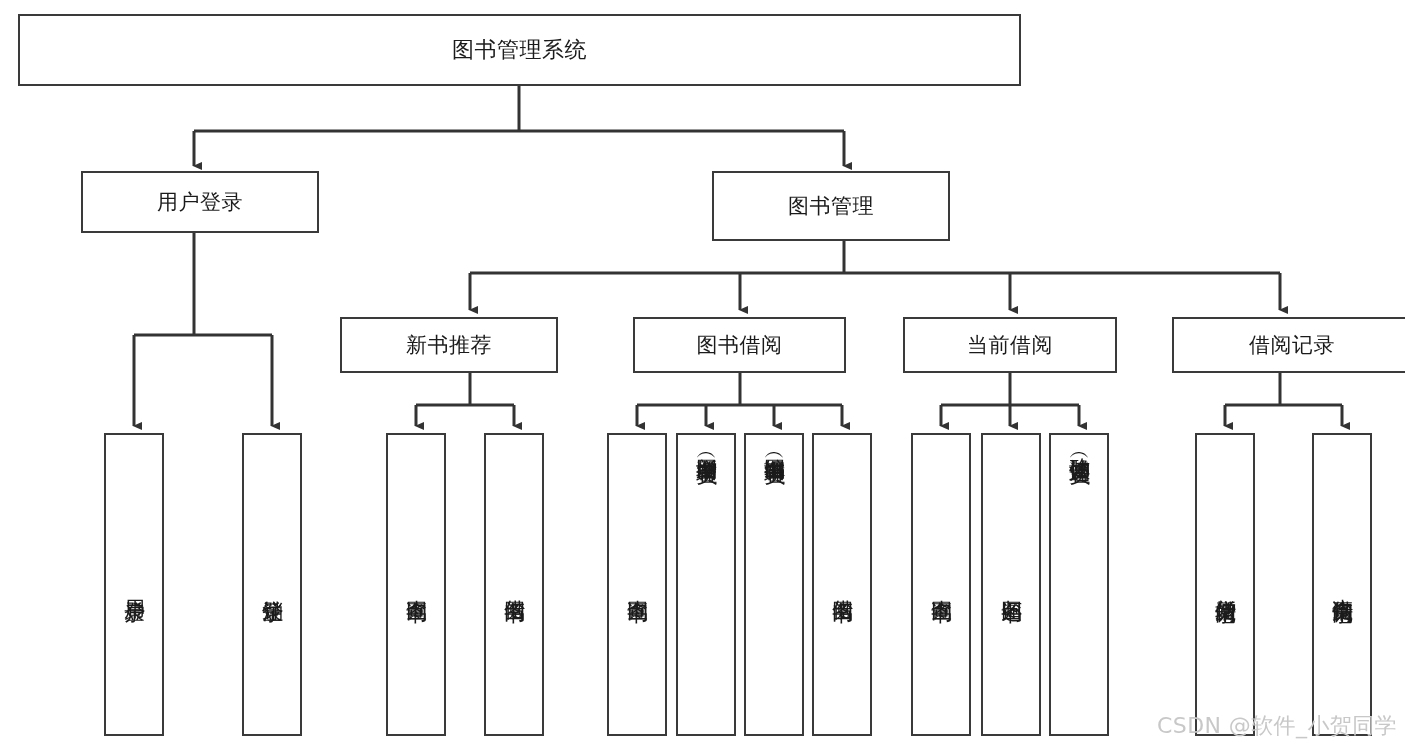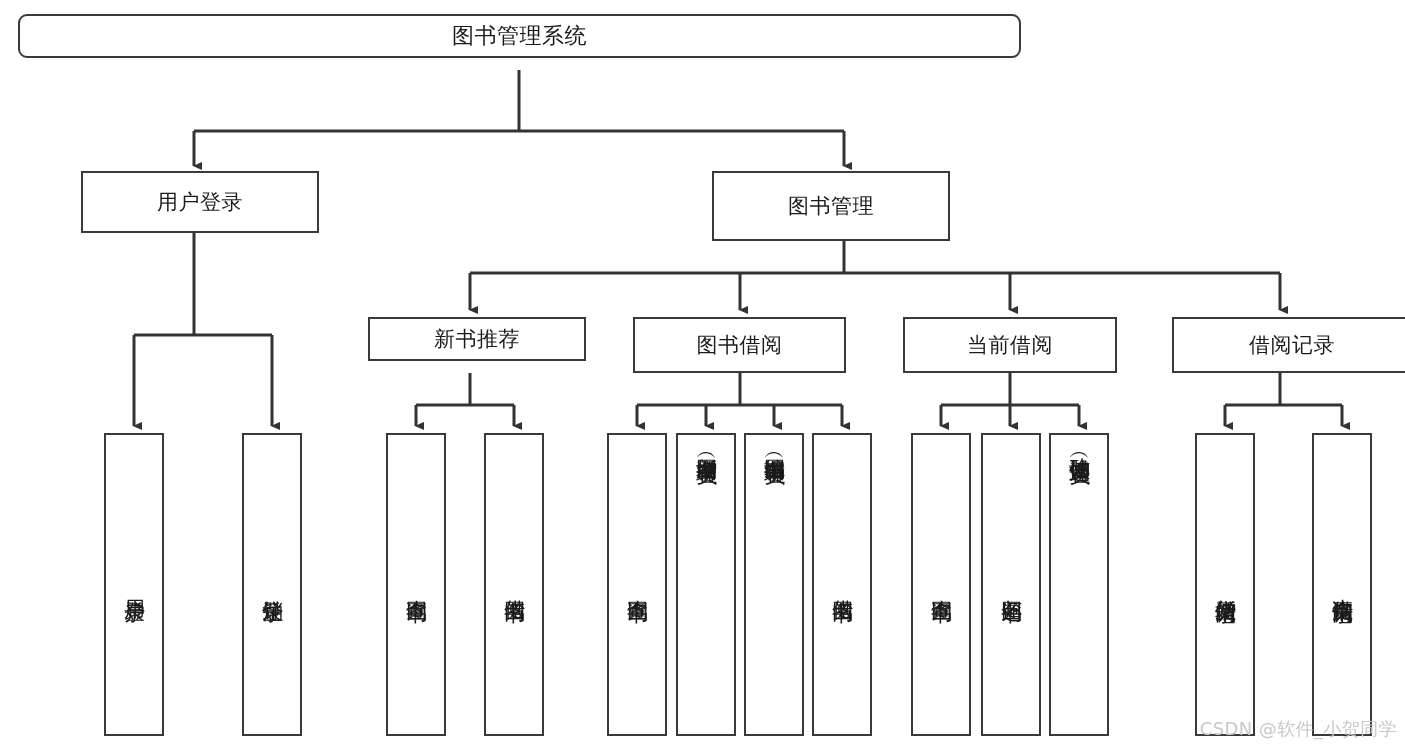--- a/index.html
+++ b/index.html
@@ -56,21 +56,21 @@
   .node-root .node-label-h { font-size: 22px; }
   .leaf-box {
     align-items: center;
     justify-content: center;
   }
   .leaf-box.align-top { align-items: flex-start; padding-top: 6px; }
   #watermark {
     position: absolute;
     right: 8px;
     bottom: 6px;
-    font-size: 18px;
+    font-size: 22px;
     color: #c8c8c8;
     white-space: nowrap;
     letter-spacing: 0.4px;
     font-family: "DejaVu Sans", "Liberation Sans", sans-serif;
   }
 </style>
 </head>
 <body>
 
 <div id="diagram-root">
@@ -118,33 +118,33 @@
       <path d="M 1010 405 L 1010 426" marker-end="url(#arrowhead)"></path>
       <path d="M 1079 405 L 1079 426" marker-end="url(#arrowhead)"></path>
 
       <path d="M 1280 373 L 1280 405"></path>
       <path d="M 1225 405 L 1342 405"></path>
       <path d="M 1225 405 L 1225 426" marker-end="url(#arrowhead)"></path>
       <path d="M 1342 405 L 1342 426" marker-end="url(#arrowhead)"></path>
     </g>
   </svg>
 
-  <div class="node-box node-root" style="left:18px; top:14px; width:1003px; height:44px;border-radius:9px;">
+  <div class="node-box node-root" style="left:18px; top:14px; width:1003px; height:72px;">
     <span class="node-label-h">图书管理系统</span>
   </div>
 
   <div class="node-box" style="left:81px; top:171px; width:238px; height:62px;">
     <span class="node-label-h">用户登录</span>
   </div>
 
   <div class="node-box" style="left:712px; top:171px; width:238px; height:70px;">
     <span class="node-label-h">图书管理</span>
   </div>
 
-  <div class="node-box" style="left:368px; top:317px; width:218px; height:44px;">
+  <div class="node-box" style="left:340px; top:317px; width:218px; height:56px;">
     <span class="node-label-h">新书推荐</span>
   </div>
 
   <div class="node-box" style="left:903px; top:317px; width:214px; height:56px;">
     <span class="node-label-h">当前借阅</span>
   </div>
 
   <div class="node-box" style="left:633px; top:317px; width:213px; height:56px;">
     <span class="node-label-h">图书借阅</span>
   </div>

